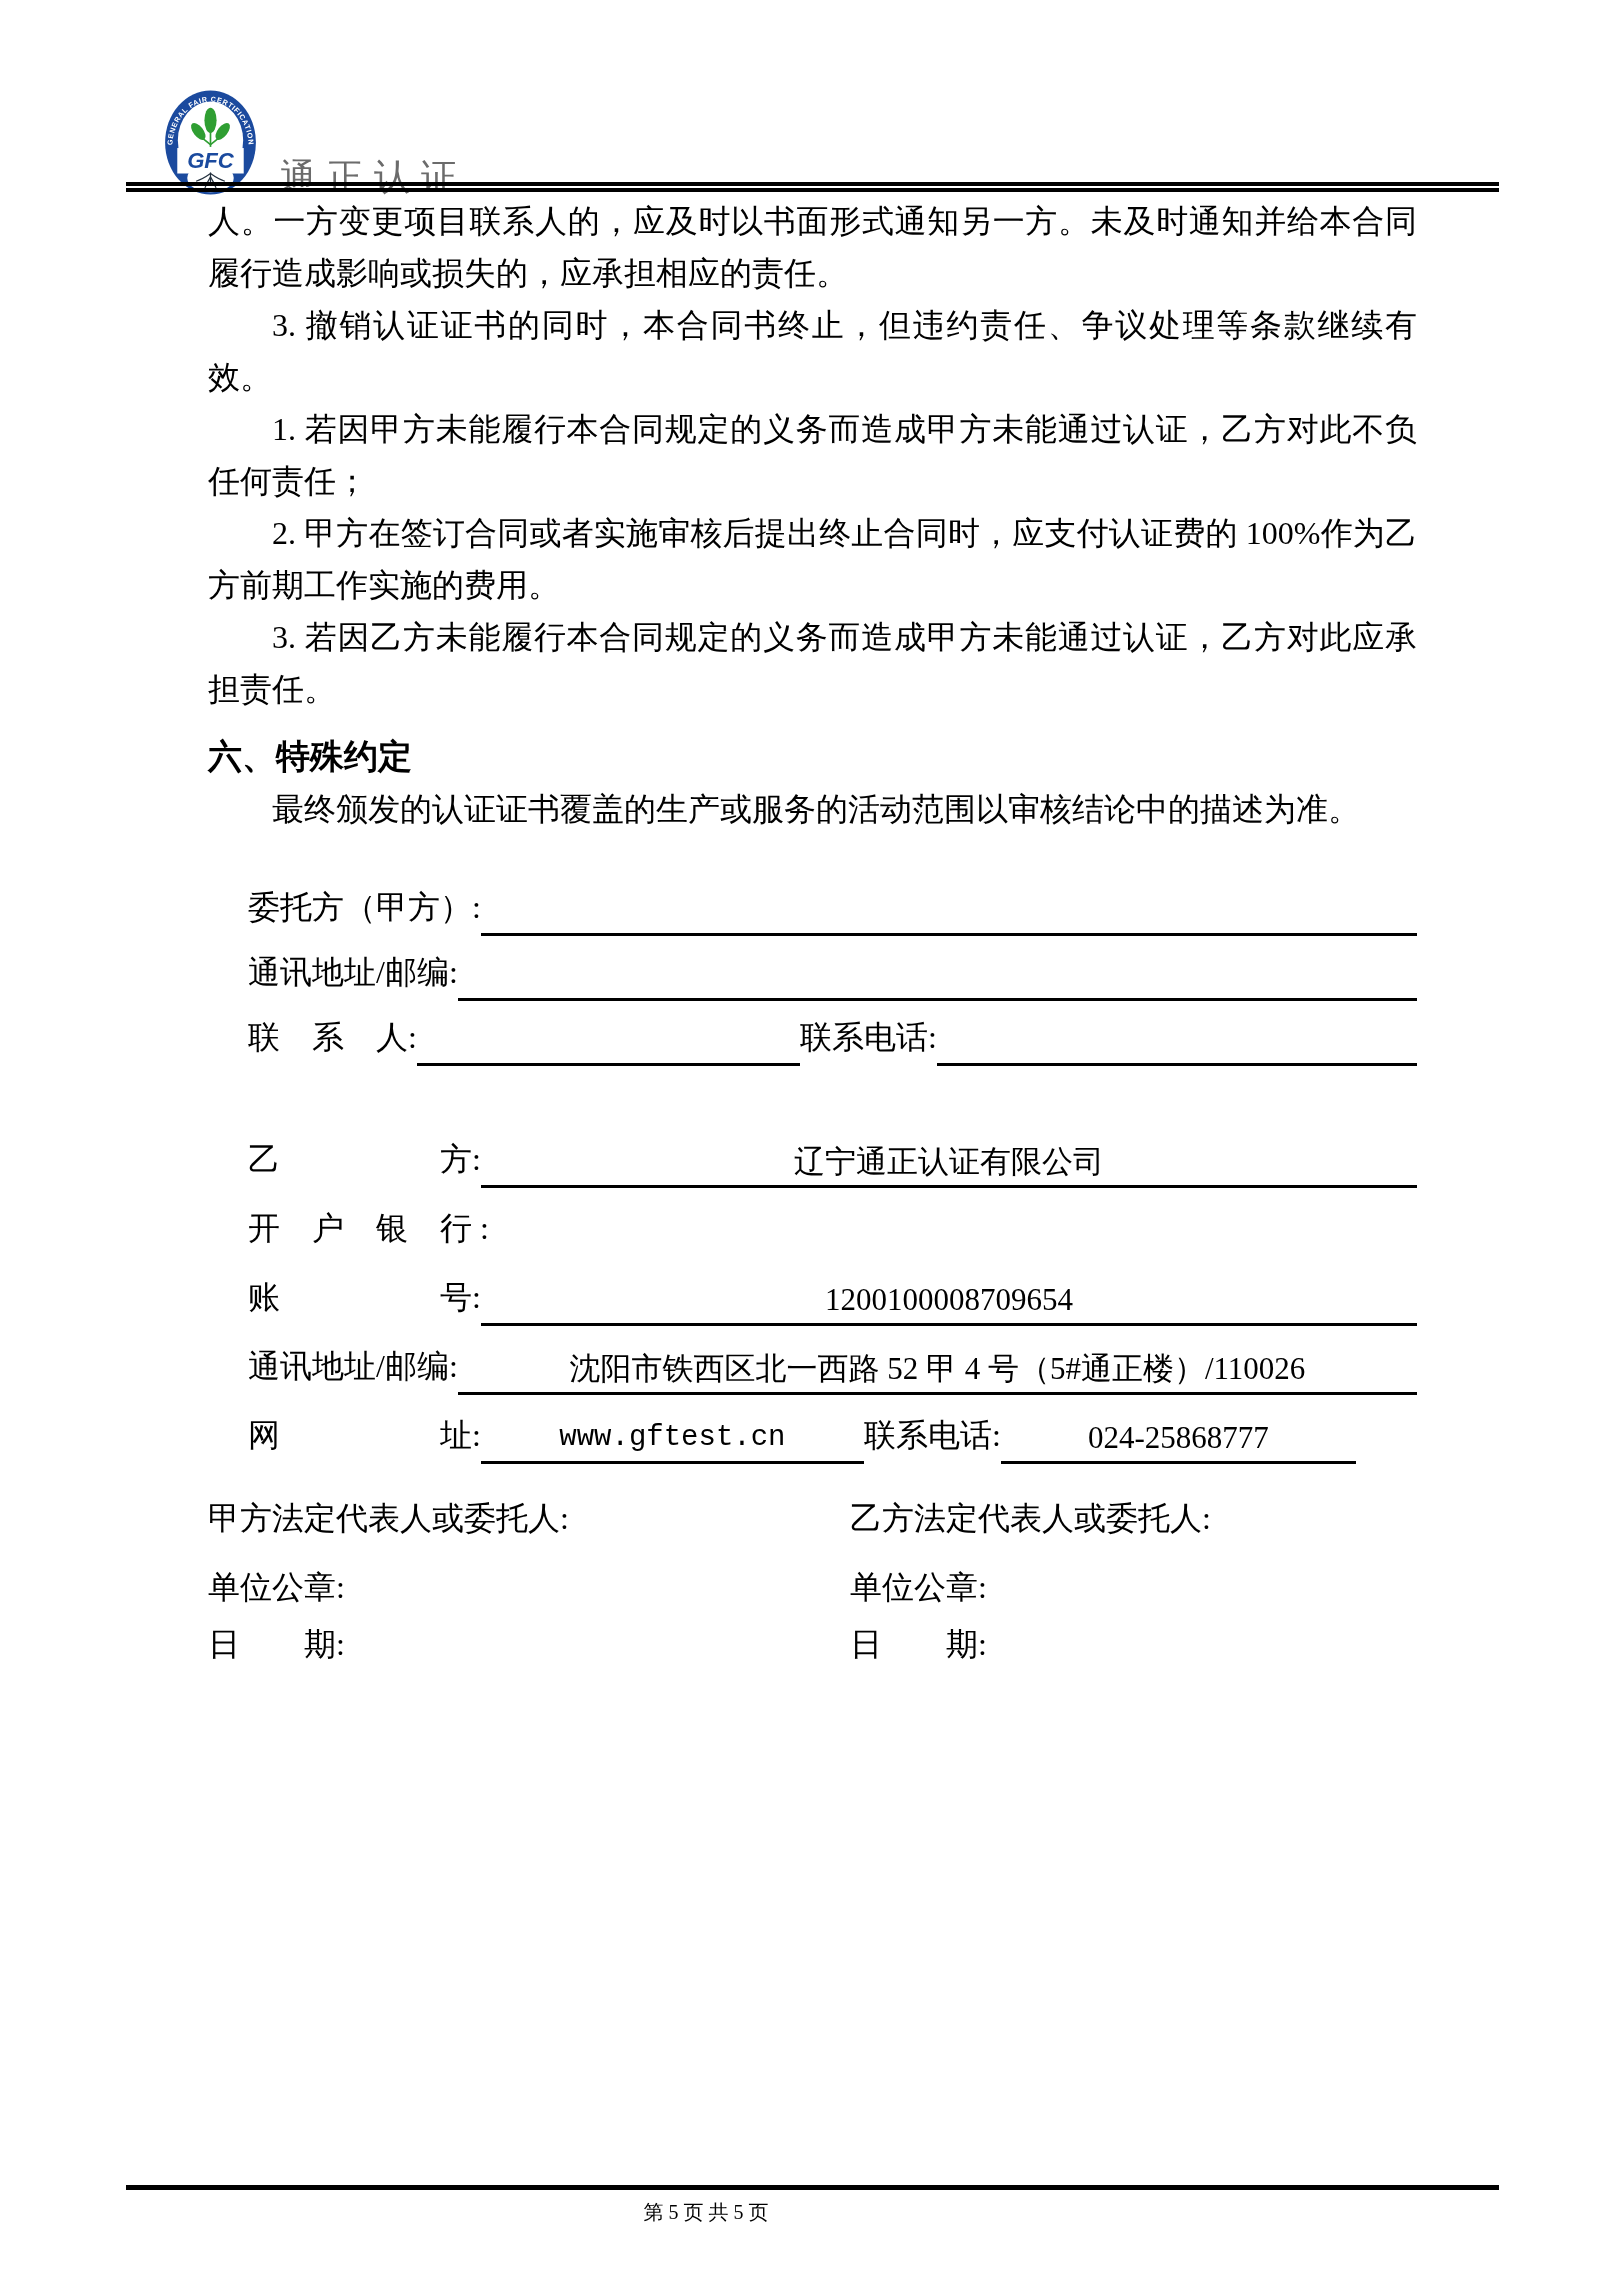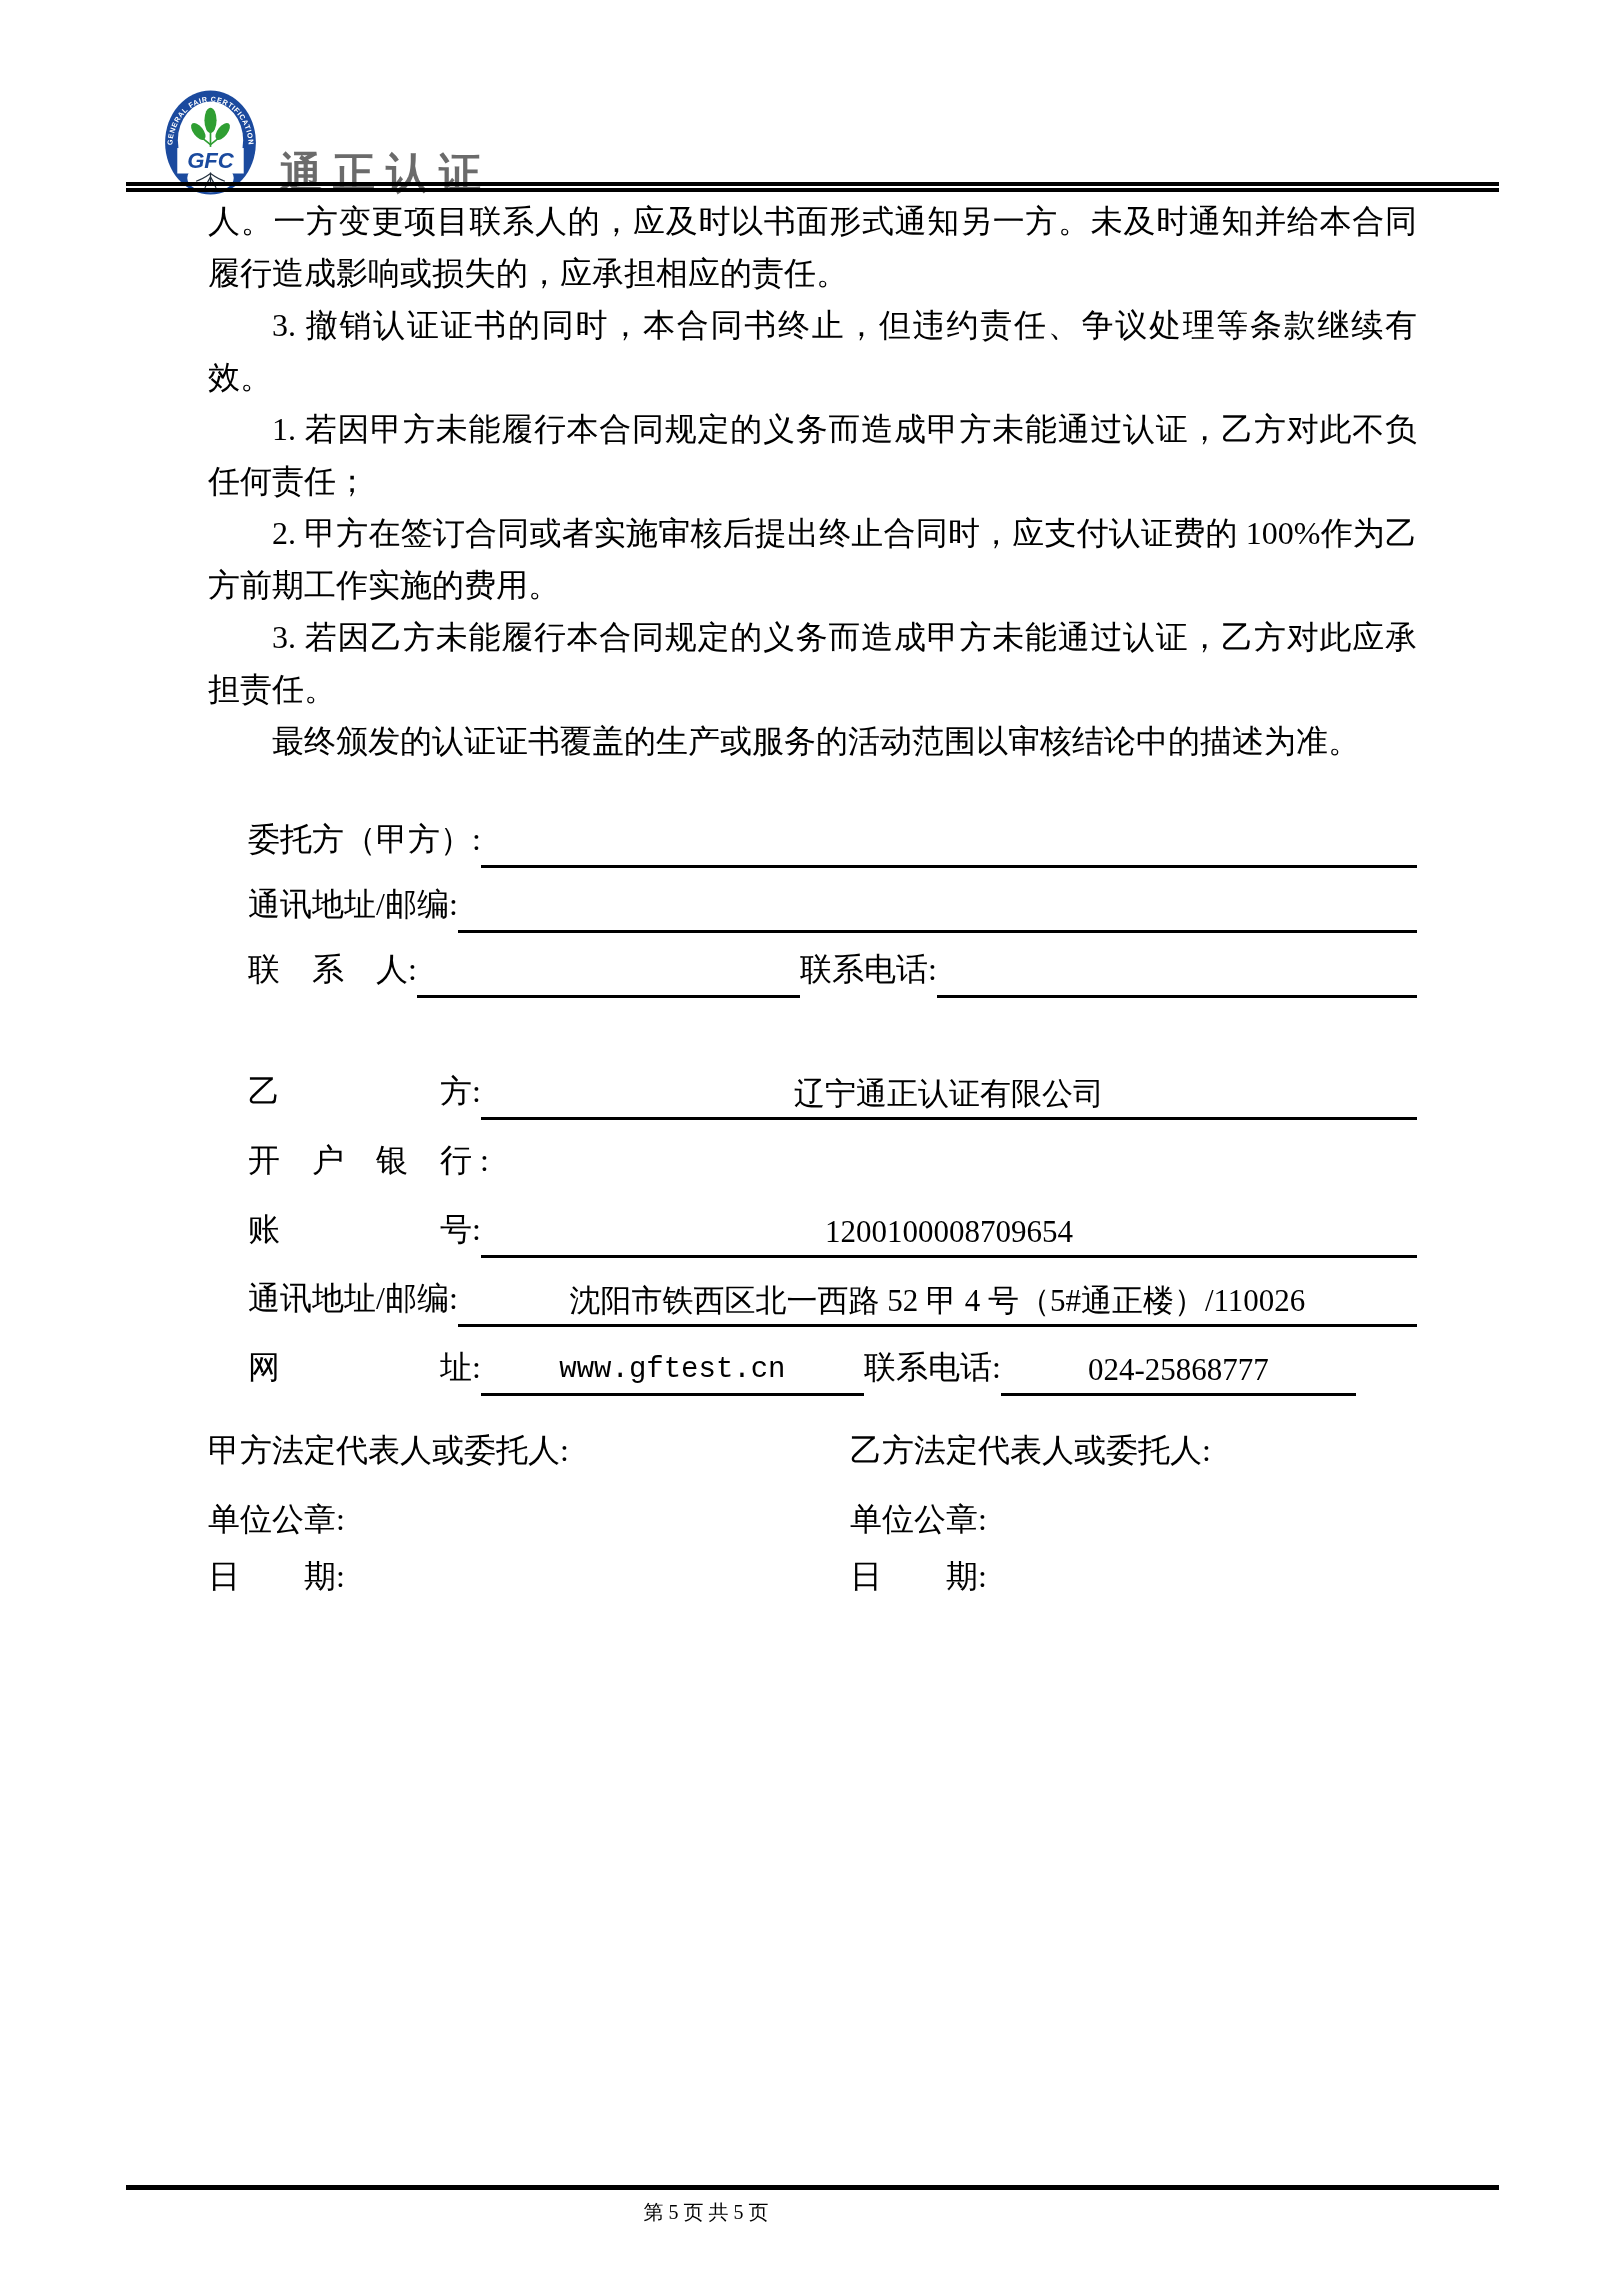--- a/index.html
+++ b/index.html
@@ -11,23 +11,23 @@
   html,body{margin:0;padding:0;}
   body{
     width:1624px;height:2284px;position:relative;background:#ffffff;color:#000;
     font-family:"Liberation Serif","DejaVu Serif",serif;
   }
   .page{position:absolute;inset:0;overflow:hidden;}
 
   
   .logo-svg{position:absolute;left:164px;top:89px;width:93px;height:107px;}
   .brand{
-    position:absolute;left:280px;top:145px;
+    position:absolute;left:280px;top:153px;
     font-family:"Liberation Sans","DejaVu Sans",sans-serif;
-    font-weight:bold;font-size:42px;letter-spacing:11px;color:var(--brand-gray);
+    font-weight:normal;font-size:36px;letter-spacing:11px;color:var(--brand-gray);
     white-space:nowrap;
   }
   .header-rule{position:absolute;left:126px;top:182px;width:1373px;}
   .header-rule .r1{height:3.9px;background:#000;}
   .header-rule .r2{height:4.4px;background:#000;margin-top:2.2px;}
 
   
   .content{
     position:absolute;left:208px;top:195px;width:1209px;
     font-size:32px;line-height:52px;text-align:justify;
@@ -123,20 +123,21 @@
     <p class="para">人。一方变更项目联系人的，应及时以书面形式通知另一方。未及时通知并给本合同履行造成影响或损失的，应承担相应的责任。</p>
     <p class="para indent">3. 撤销认证证书的同时，本合同书终止，但违约责任、争议处理等条款继续有效。</p>
 
     <section>
       <p class="para indent">1. 若因甲方未能履行本合同规定的义务而造成甲方未能通过认证，乙方对此不负任何责任；</p>
       <p class="para indent">2. 甲方在签订合同或者实施审核后提出终止合同时，应支付认证费的 100%作为乙方前期工作实施的费用。</p>
       <p class="para indent">3. 若因乙方未能履行本合同规定的义务而造成甲方未能通过认证，乙方对此应承担责任。</p>
     </section>
 
     <section>
+      <h2 class="sec-title">六、特殊约定</h2>
       <p class="para indent">最终颁发的认证证书覆盖的生产或服务的活动范围以审核结论中的描述为准。</p>
     </section>
 
 
     <div class="form-a">
       <div class="form-row">
         <span class="flabel">委托方（甲方）:</span>
         <span class="fline">
           <span class="fvalue"></span>
         </span>

